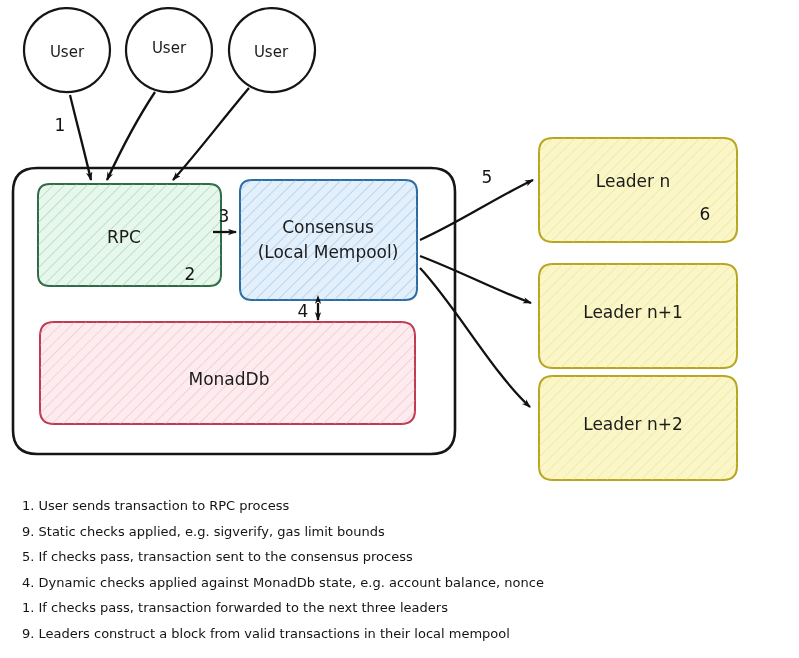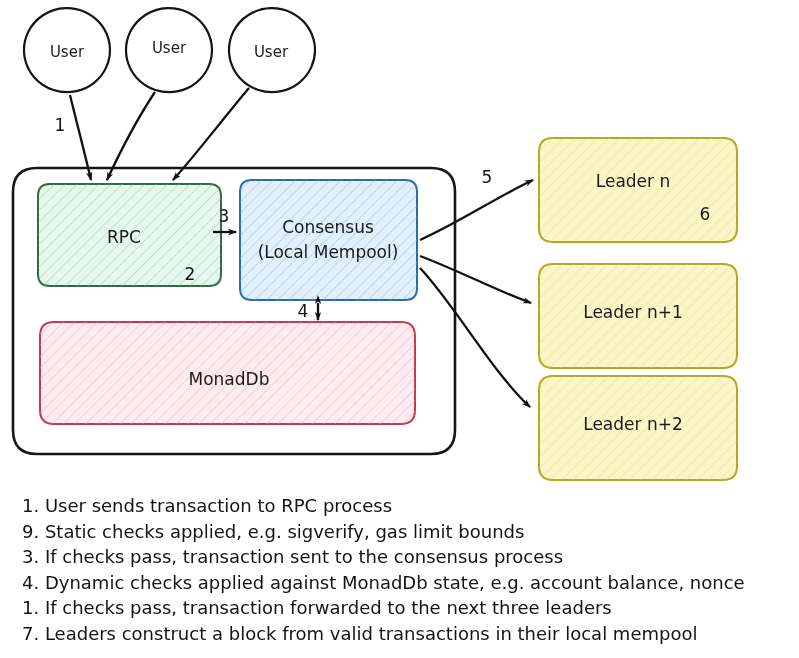--- a/index.html
+++ b/index.html
@@ -31,21 +31,21 @@
     fill: #1b1b1b;
   }
   .legend {
     position: absolute;
     left: 22px;
     top: 493px;
     width: 770px;
   }
   .legend-line {
     font-family: "DejaVu Sans", sans-serif;
-    font-size: 18px;
+    font-size: 13px;
     color: #141414;
     line-height: 25.5px;
     white-space: nowrap;
   }
   .num-label {
     font-family: "DejaVu Sans", sans-serif;
     fill: #141414;
     font-size: 17px;
   }
 </style>
@@ -161,19 +161,19 @@
     </g>
     <g>
       <path d="M420,268 C455,305 492,372 530,407" fill="none" stroke="#111111" stroke-width="2.3" marker-end="url(#arrow)"></path>
     </g>
     <text class="num-label" x="487" y="183" text-anchor="middle">5</text>
   </svg>
 
   <div class="legend">
     <div class="legend-line">1. User sends transaction to RPC process</div>
     <div class="legend-line">9. Static checks applied, e.g. sigverify, gas limit bounds</div>
-    <div class="legend-line">3. If checks pass, transaction sent to the consensus process</div>
+    <div class="legend-line">5. If checks pass, transaction sent to the consensus process</div>
     <div class="legend-line">4. Dynamic checks applied against MonadDb state, e.g. account balance, nonce</div>
     <div class="legend-line">1. If checks pass, transaction forwarded to the next three leaders</div>
-    <div class="legend-line">7. Leaders construct a block from valid transactions in their local mempool</div>
+    <div class="legend-line">9. Leaders construct a block from valid transactions in their local mempool</div>
   </div>
 
 </div>
 
 </body></html>

